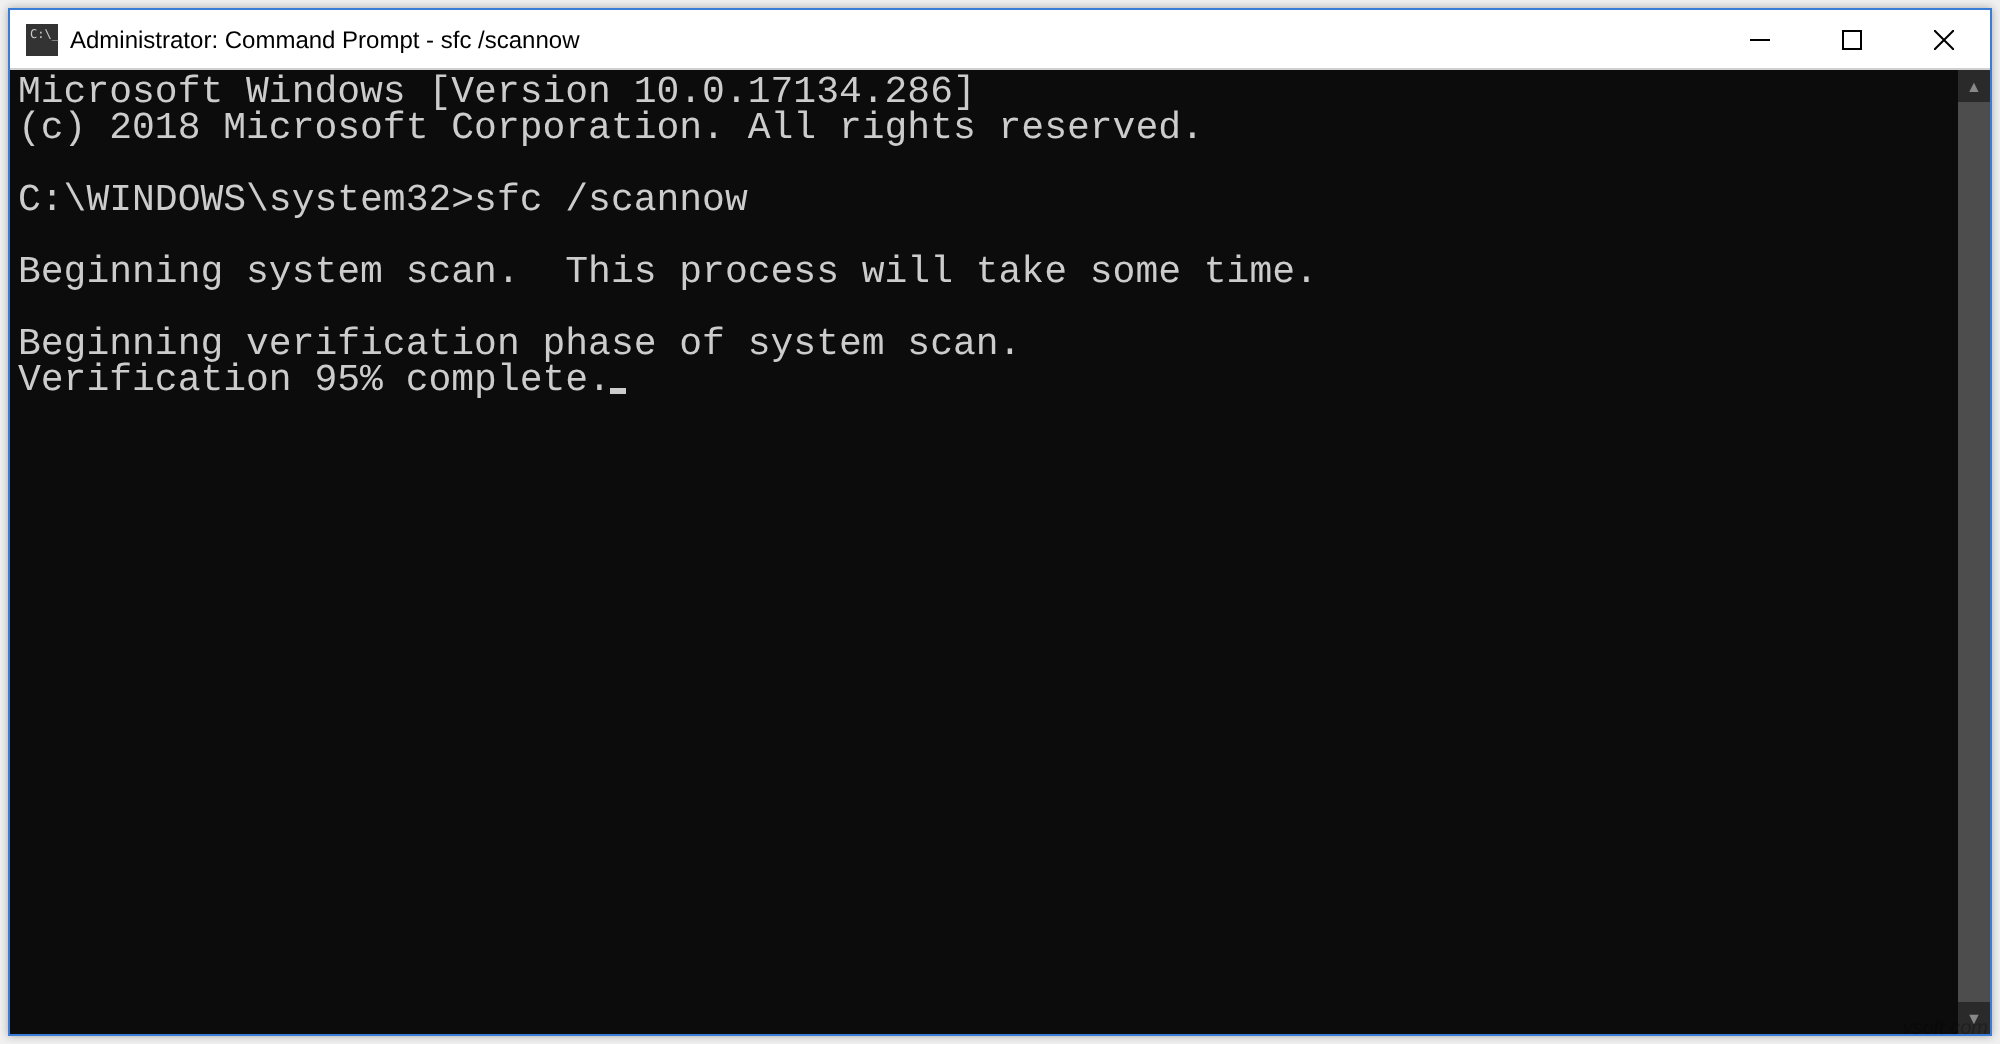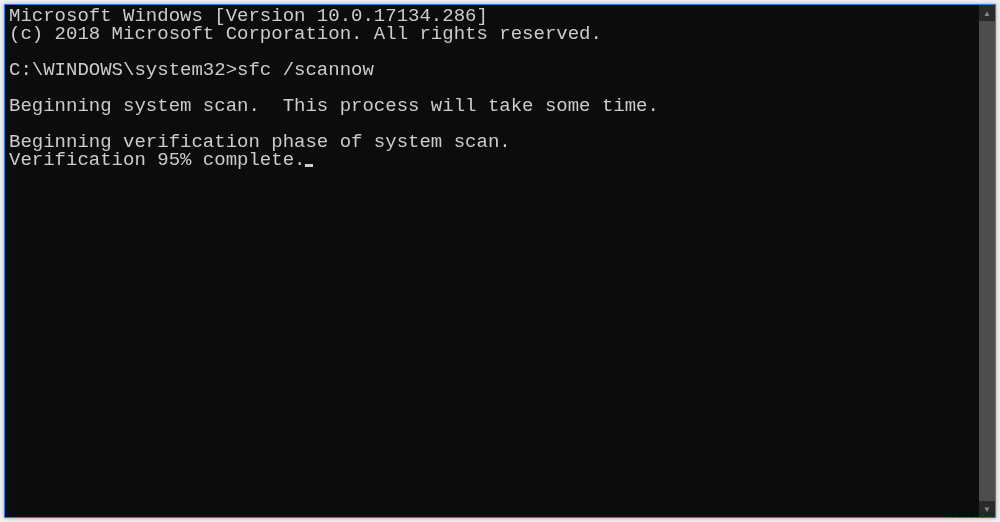--- a/index.html
+++ b/index.html
@@ -127,20 +127,41 @@
       color: rgba(0,0,0,0.25);
       font-style: italic;
       pointer-events: none;
       text-align: right;
     }
   </style>
 </head>
 <body>
 
 <div class="window">
+  <div class="titlebar">
+    <div class="title-icon"></div>
+    <div class="title-text">Administrator: Command Prompt - sfc  /scannow</div>
+    <div class="title-spacer"></div>
+    <div class="win-btn">
+      <svg viewBox="0 0 10 10">
+          <line x1="0" y1="5" x2="10" y2="5" stroke="currentColor" stroke-width="1"></line>
+        </svg>
+    </div>
+    <div class="win-btn">
+      <svg viewBox="0 0 10 10">
+          <rect x="0.5" y="0.5" width="9" height="9" fill="none" stroke="currentColor" stroke-width="1"></rect>
+        </svg>
+    </div>
+    <div class="win-btn close">
+      <svg viewBox="0 0 10 10">
+          <line x1="0" y1="0" x2="10" y2="10" stroke="currentColor" stroke-width="1"></line>
+          <line x1="10" y1="0" x2="0" y2="10" stroke="currentColor" stroke-width="1"></line>
+        </svg>
+    </div>
+  </div>
   <div class="client">
     <div class="terminal"><span>Microsoft Windows [Version 10.0.17134.286]</span>
 <span>(c) 2018 Microsoft Corporation. All rights reserved.</span>
 <span></span>
 <span>C:\WINDOWS\system32&gt;sfc /scannow</span>
 <span></span>
 <span>Beginning system scan.  This process will take some time.</span>
 <span></span>
 <span>Beginning verification phase of system scan.</span>
 <span>Verification 95% complete.</span><span class="cursor"></span></div>

